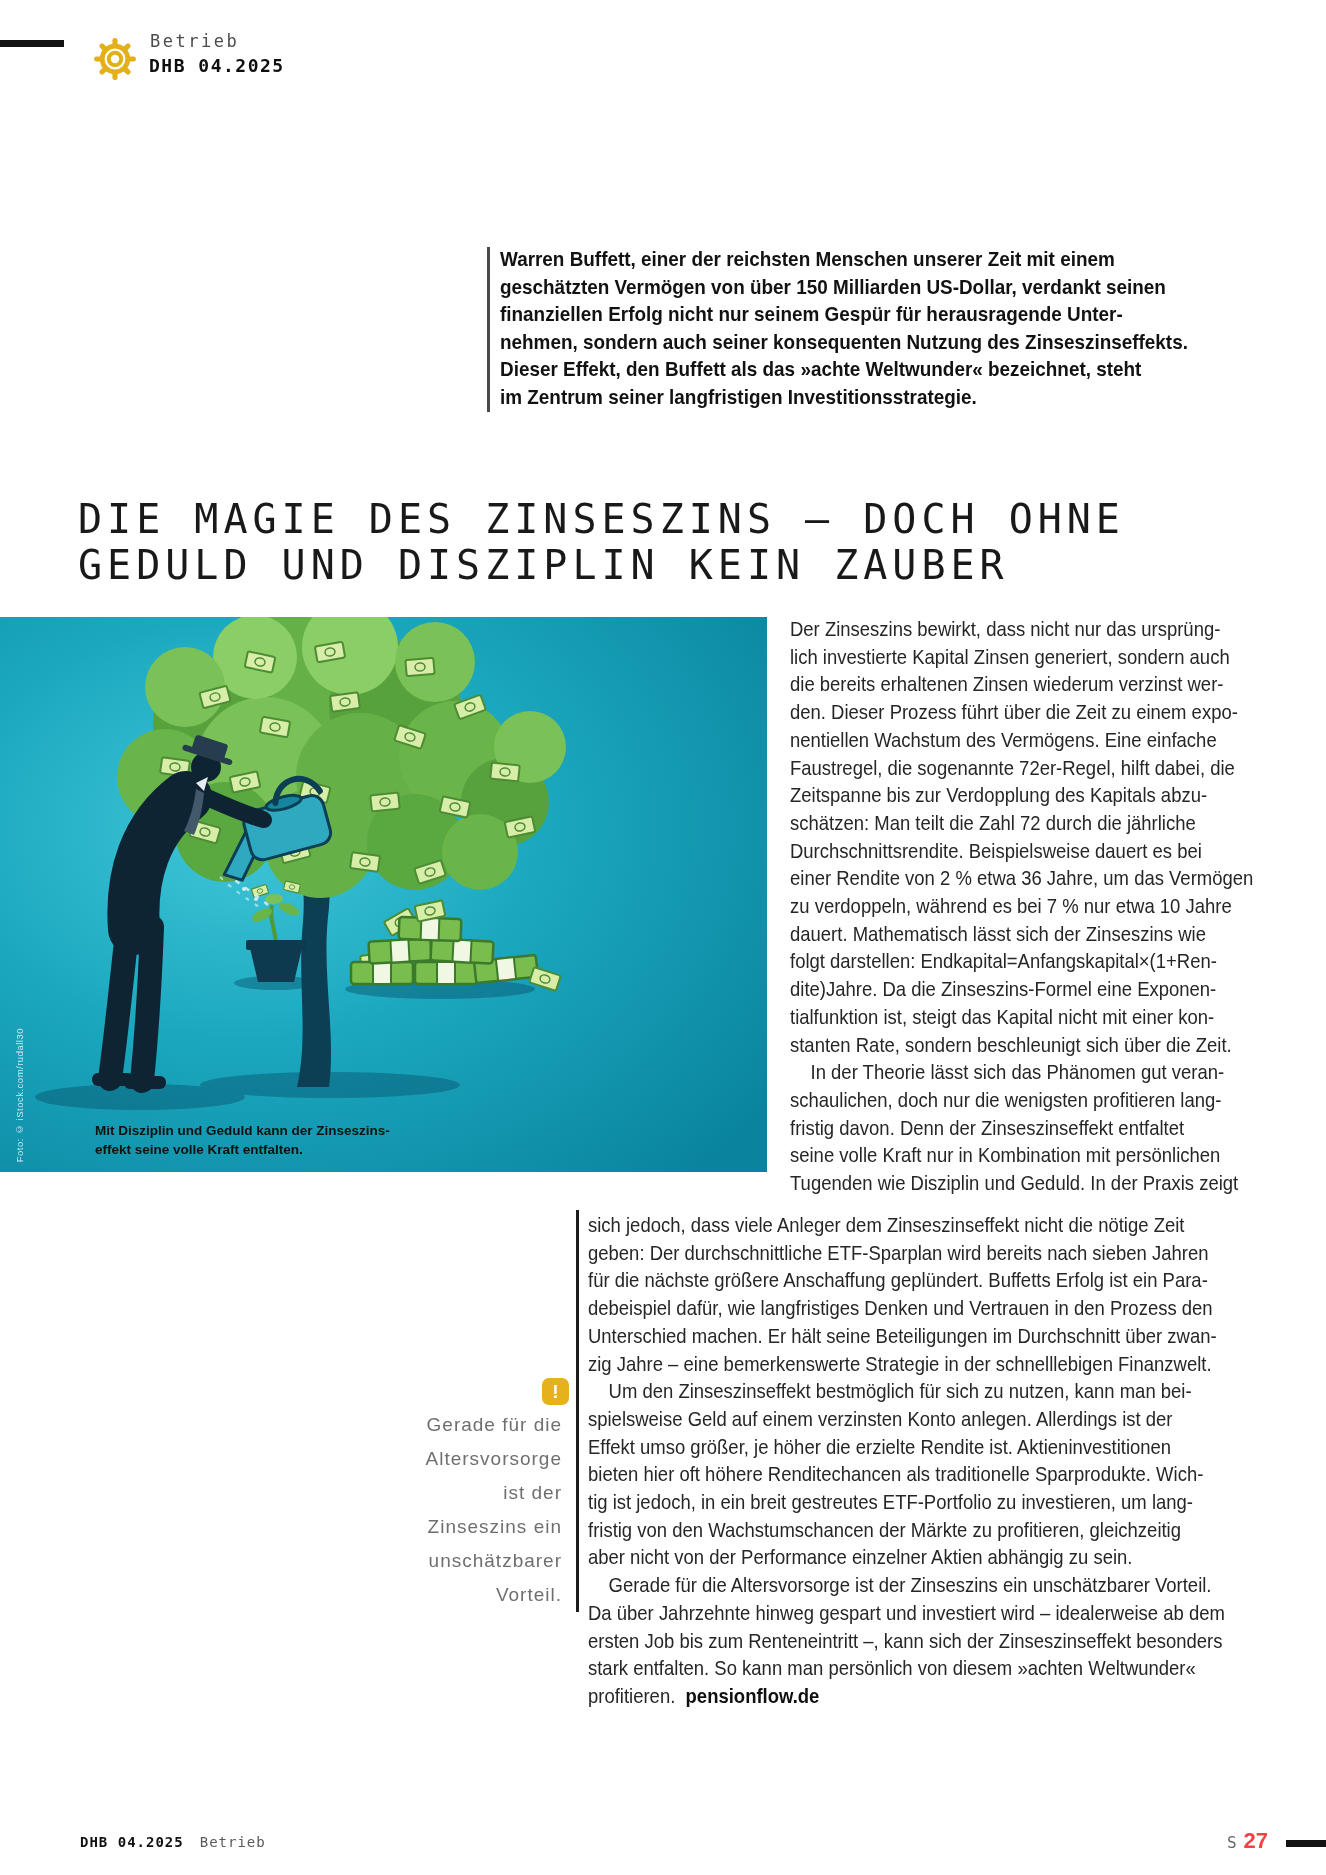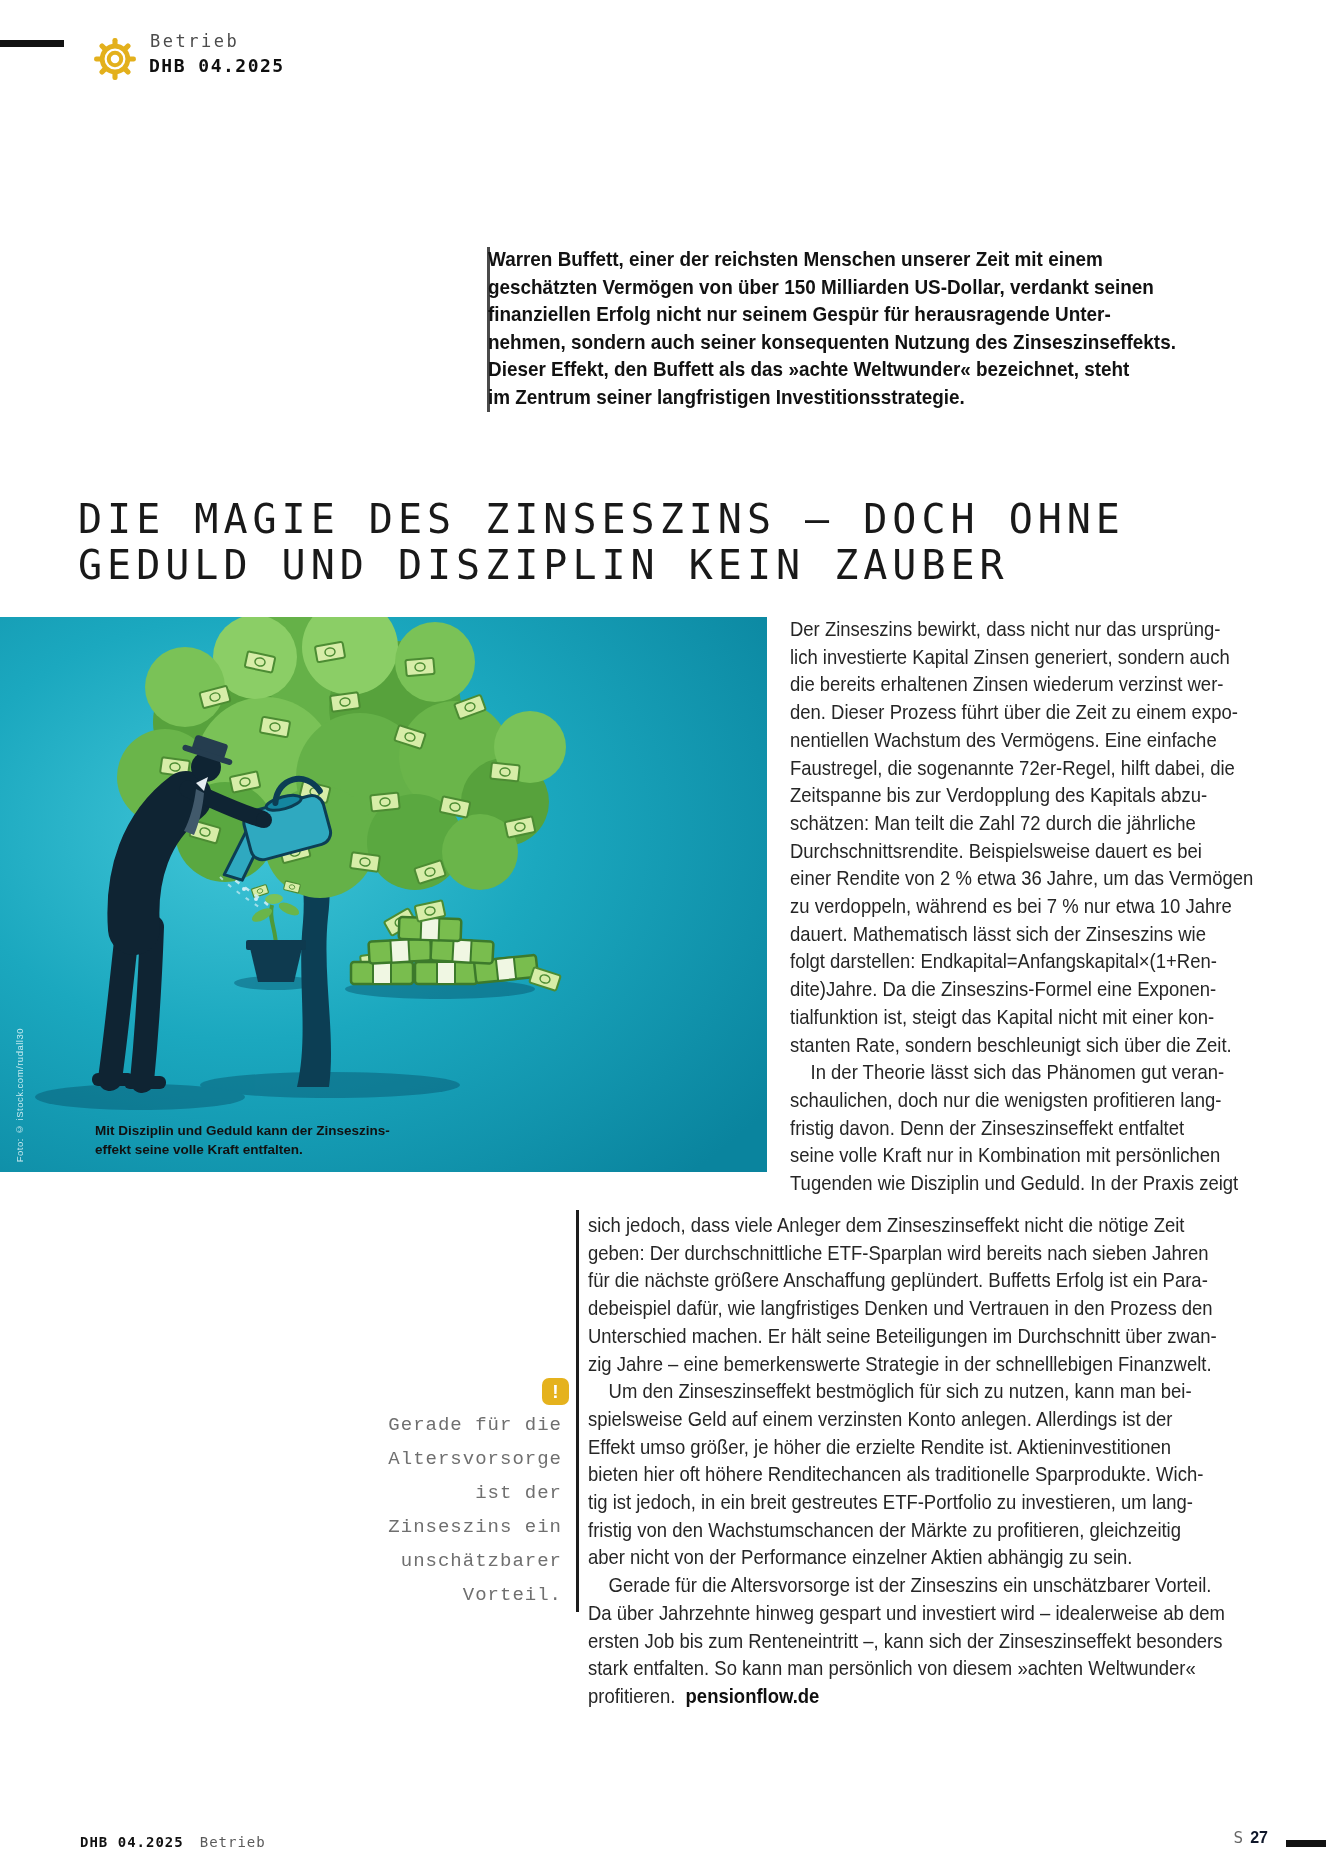--- a/index.html
+++ b/index.html
@@ -10,21 +10,21 @@
   
   .top-bar{left:0;top:40px;width:64px;height:7px;background:#121212;}
   .gear{left:93px;top:36px;width:44px;height:46px;}
   .kicker{left:150px;top:31px;font-family:"DejaVu Sans Mono",monospace;font-size:17px;
           letter-spacing:2.5px;color:#4c4c4c;}
   .issue{left:149px;top:55px;font-family:"DejaVu Sans Mono",monospace;font-size:18px;
          font-weight:bold;letter-spacing:1.5px;color:#0f0f0f;}
 
   
   .intro-rule{left:487px;top:247px;width:3px;height:165px;background:#4a4a4a;}
-  .intro{left:488px;top:245px;width:800px;}
+  .intro{left:500px;top:245px;width:800px;}
   .intro .condense{transform:scaleX(0.90);}
   .intro-text{font-weight:bold;font-size:21px;line-height:27.6px;color:#121212;}
 
   
   .headline{left:78px;top:496px;width:1300px;font-family:"DejaVu Sans Mono",monospace;
             font-size:40px;line-height:46px;letter-spacing:5px;color:#191919;white-space:pre-line;}
 
   
   .figure{left:0;top:617px;width:767px;height:555px;}
   .credit{position:absolute;left:14px;bottom:10px;writing-mode:vertical-rl;transform:rotate(180deg);
@@ -38,30 +38,30 @@
   .col-right{left:790px;top:615px;width:560px;}
   .bottom-rule{left:576px;top:1210px;width:2.5px;height:402px;background:#1c1c1c;}
   .body-full{left:588px;top:1211px;width:800px;}
   .link{font-weight:bold;color:#0f0f0f;}
 
   
   .badge{left:542px;top:1378px;width:27px;height:27px;background:#e5b21d;border-radius:7px;
          color:#fff;font-weight:bold;font-size:19px;line-height:27px;text-align:center;
          font-family:"Liberation Sans",sans-serif;}
   .pullquote{left:300px;top:1408px;width:262px;text-align:right;
-             font-family:Liberation Mono, monospace;font-size:19px;line-height:34px;
+             font-family:Liberation Sans, sans-serif;font-size:19px;line-height:34px;
              letter-spacing:1px;color:#6f6f6f;white-space:pre-line;}
 
   
   .footer-left{left:80px;top:1834px;font-family:"DejaVu Sans Mono",monospace;font-size:14px;}
   .footer-left .f-issue{font-weight:bold;letter-spacing:1px;color:#111;}
   .footer-left .f-section{color:#5a5a5a;margin-left:16px;letter-spacing:1px;}
   .footer-right{right:58px;top:1828px;display:flex;align-items:baseline;gap:7px;}
   .footer-right .f-s{font-family:"DejaVu Sans Mono",monospace;font-size:16px;color:#666;}
-  .footer-right .f-num{font-weight:bold;font-size:16px;color:#0f172a;}
+  .footer-right .f-num{font-weight:bold;font-size:22px;color:#ef4444;}
   .footer-bar{right:0;top:1840px;width:40px;height:7px;background:#121212;}
 </style>
 </head>
 <body>
 
 <div class="page">
 
   <div class="abs top-bar"></div>
 
   <svg class="abs gear" viewBox="0 0 24 24">

